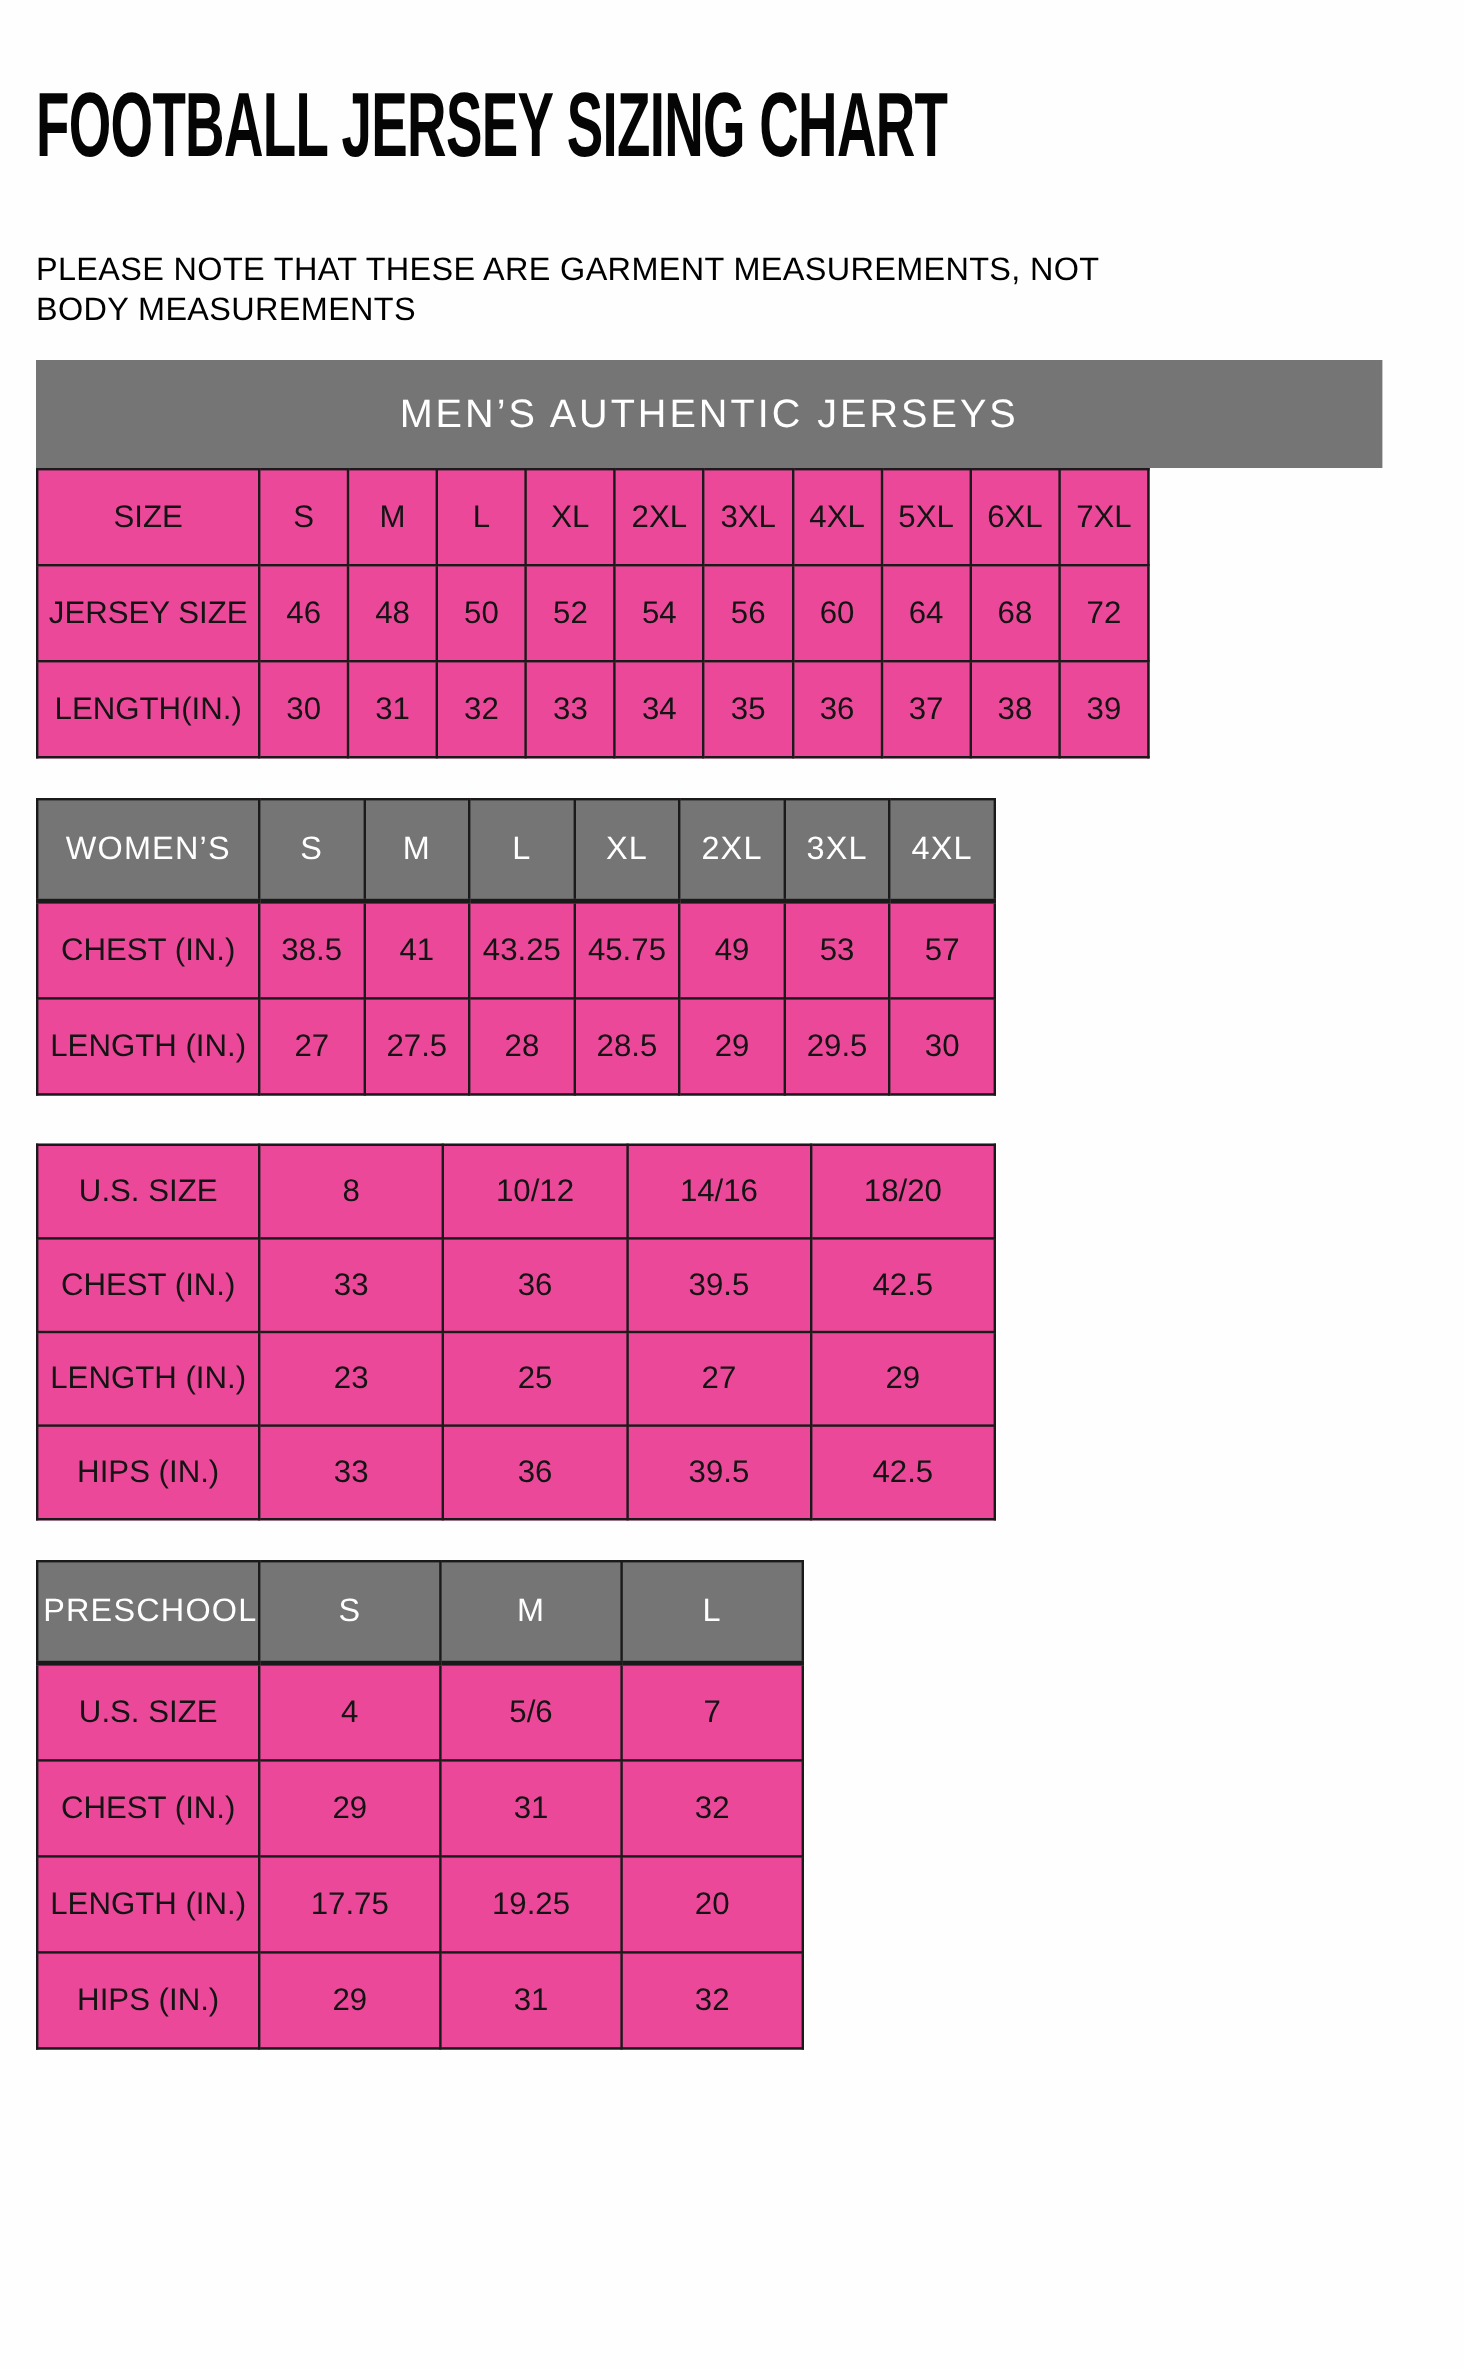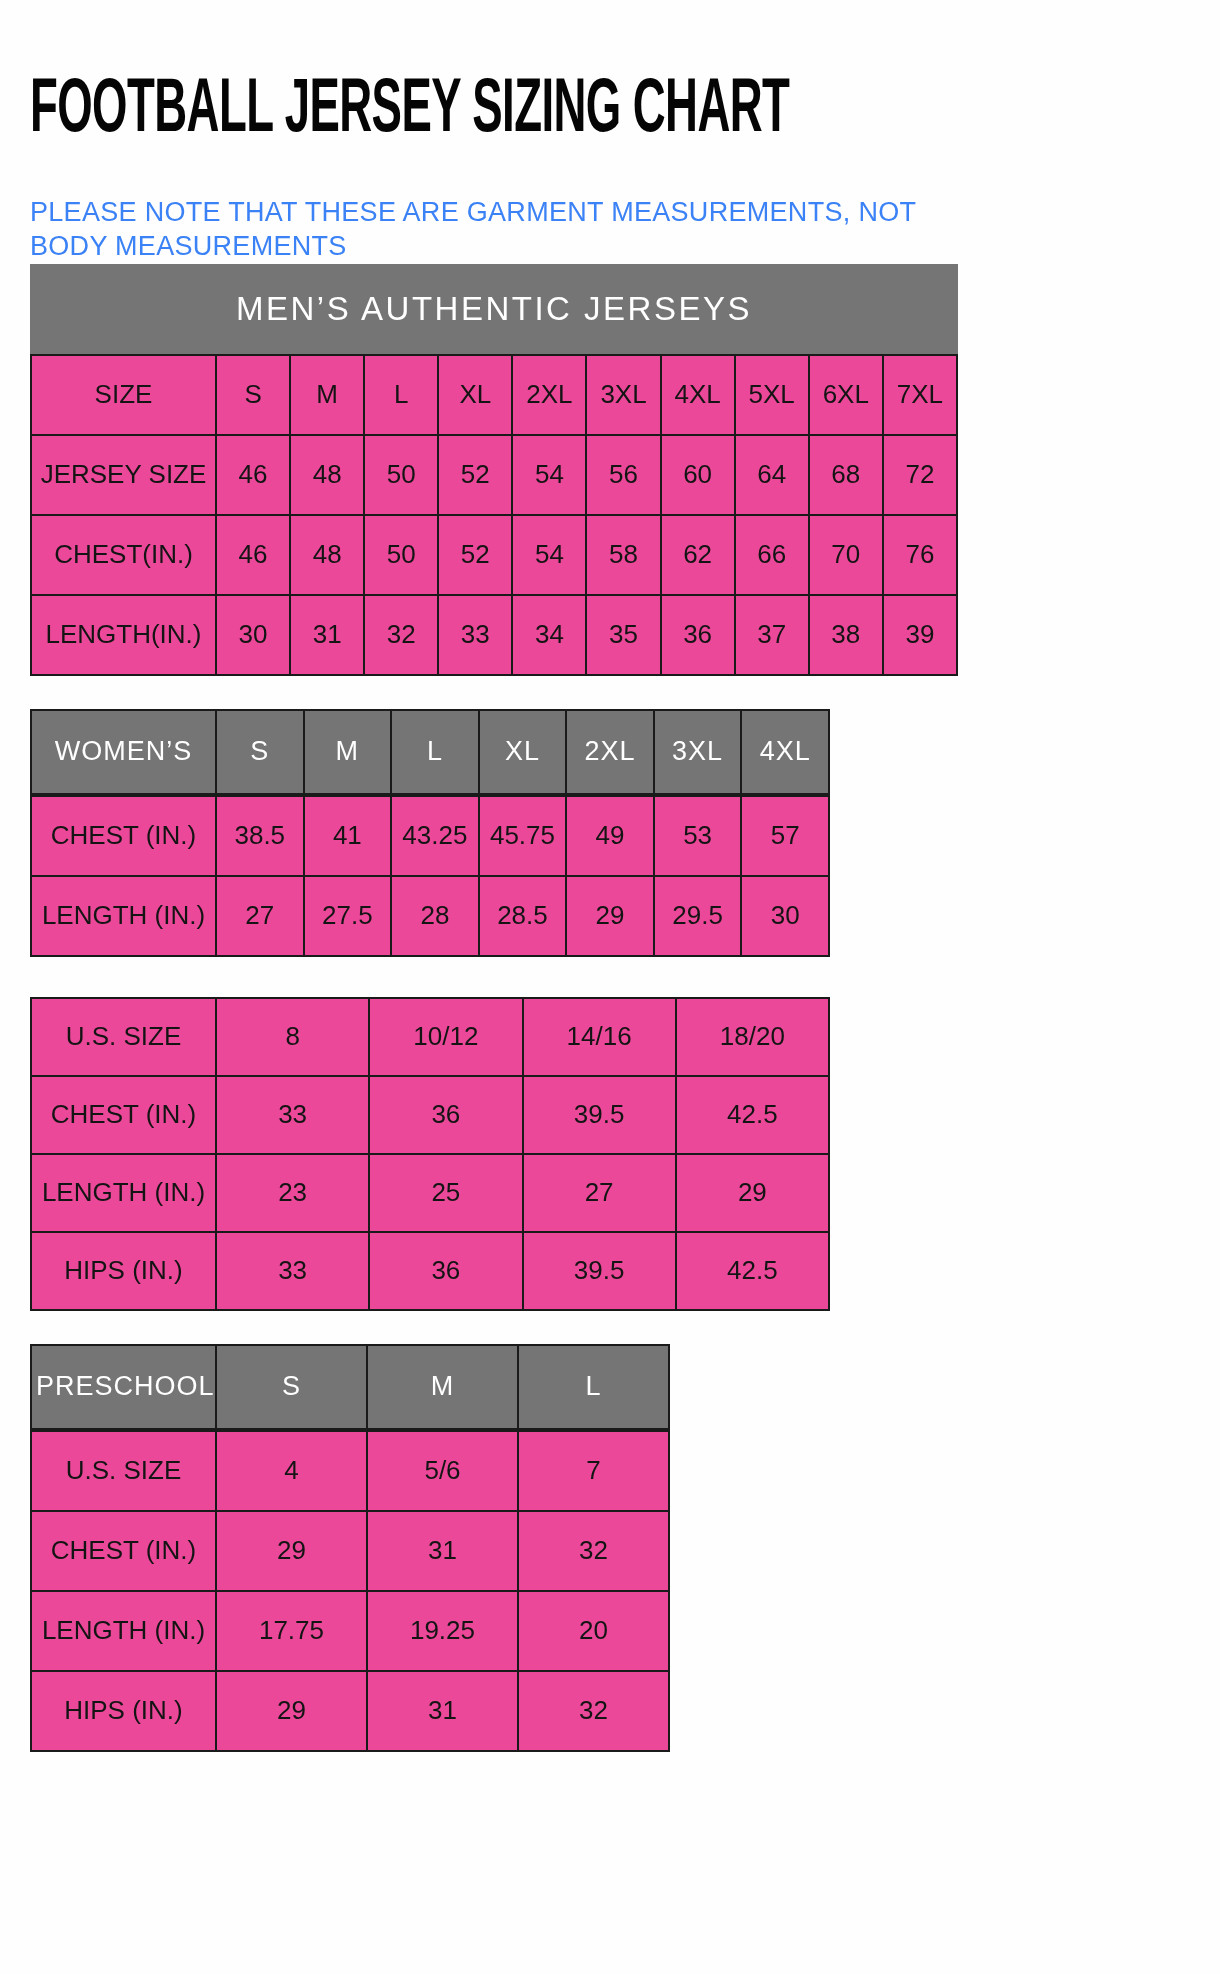--- a/index.html
+++ b/index.html
@@ -10,25 +10,25 @@
     font-family:"Liberation Sans","DejaVu Sans",sans-serif;
     overflow:hidden;
   }
   .title{
     font-size:76px;font-weight:700;color:#050505;
     white-space:nowrap;line-height:0.95;
     display:inline-block;transform:scaleX(0.60);transform-origin:left top;
     letter-spacing:-1px;
   }
   .subtitle{
-    margin-top:4px;max-width:905px;
-    color:#3b82f6;font-size:27px;line-height:1.25;letter-spacing:0.3px;
+    margin-top:16px;max-width:905px;
+    color:#000000;font-size:27px;line-height:1.25;letter-spacing:0.3px;
   }
   .banner{
-    width:928px;height:90px;box-sizing:border-box;
+    margin-top:24px;width:1122px;height:90px;box-sizing:border-box;
     background:#757575;color:#fff;
     display:flex;align-items:center;justify-content:center;
     font-size:33px;letter-spacing:2.5px;
   }
   table.tbl{
     border-collapse:collapse;table-layout:fixed;background:#ec4899;
   }
   .tbl th,.tbl td{
     border:2px solid #1a1a1a;text-align:center;vertical-align:middle;
     font-weight:400;padding:0 4px;font-size:26px;color:#141414;
@@ -94,33 +94,20 @@
         <td>50</td>
         <td>52</td>
         <td>54</td>
         <td>56</td>
         <td>60</td>
         <td>64</td>
         <td>68</td>
         <td>72</td>
       </tr>
       <tr>
-        <th class="label-col">CHEST(IN.)</th>
-        <td>46</td>
-        <td>48</td>
-        <td>50</td>
-        <td>52</td>
-        <td>54</td>
-        <td>58</td>
-        <td>62</td>
-        <td>66</td>
-        <td>70</td>
-        <td>76</td>
-      </tr>
-      <tr>
         <th class="label-col">LENGTH(IN.)</th>
         <td>30</td>
         <td>31</td>
         <td>32</td>
         <td>33</td>
         <td>34</td>
         <td>35</td>
         <td>36</td>
         <td>37</td>
         <td>38</td>

